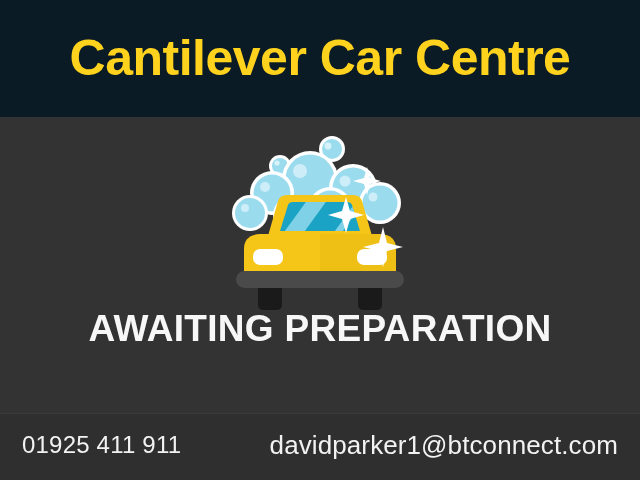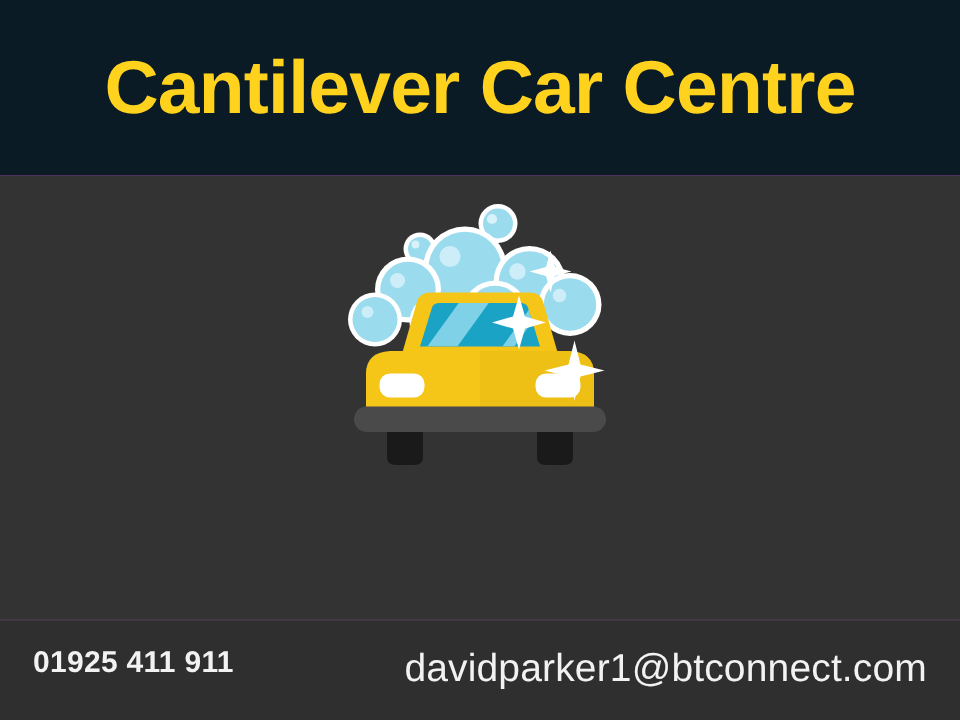--- a/index.html
+++ b/index.html
@@ -5,21 +5,21 @@
   html, body {
     margin: 0;
     padding: 0;
     background: #2e2e2e;
   }
   #page {
     position: relative;
     width: 640px;
     height: 480px;
     overflow: hidden;
-    background: #d946ef;
+    background: #a3a3a3;
     font-family: "Liberation Sans", sans-serif;
     -webkit-font-smoothing: antialiased;
   }
 
   
   .header-band {
     position: absolute;
     left: 0; top: 0;
     width: 640px;
     height: 117px;
@@ -89,22 +89,22 @@
   .footer-inner {
     position: absolute;
     left: 0; top: 0;
     width: 640px;
     height: 100%;
   }
   .phone-text {
     position: absolute;
     left: 22px;
     top: 17px;
-    font-size: 20px;
-    font-weight: 700;
+    font-size: 24px;
+    font-weight: 400;
     color: #f2f2f2;
     letter-spacing: 0.2px;
     white-space: nowrap;
   }
   .email-text {
     position: absolute;
     right: 22px;
     top: 16px;
     font-size: 26px;
     font-weight: 400;
@@ -191,20 +191,23 @@
         </g>
 
         <g fill="#ffffff">
           <path d="M126 66 L130 80 L144 84 L130 88 L126 102 L122 88 L108 84 L122 80 Z"></path>
           <path d="M163 96 L167 112 L183 116 L167 120 L163 136 L159 120 L143 116 L159 112 Z"></path>
           <path d="M147 36 L150 47 L161 50 L150 53 L147 64 L144 53 L133 50 L144 47 Z"></path>
         </g>
       </svg>
     </div>
 
+    <div class="status-line">
+      <span class="status-text">AWAITING PREPARATION</span>
+    </div>
 
   </div>
 
   <div class="footer-band">
     <div class="footer-inner">
       <span class="phone-text">01925 411 911</span>
       <span class="email-text">davidparker1@btconnect.com</span>
     </div>
   </div>
 

